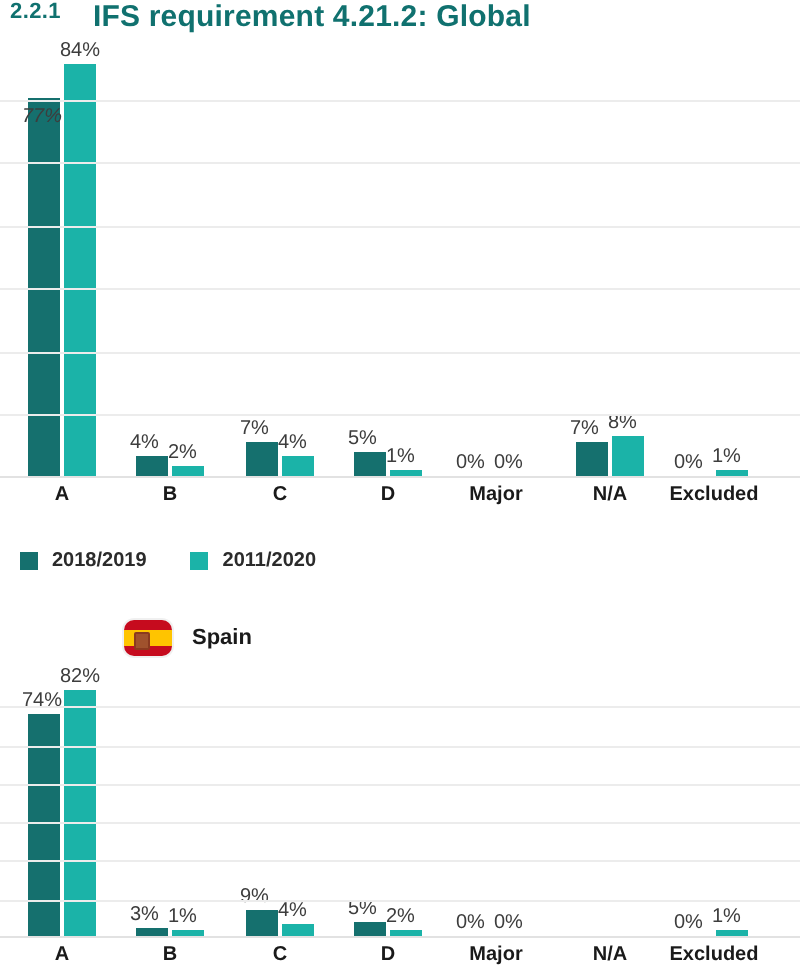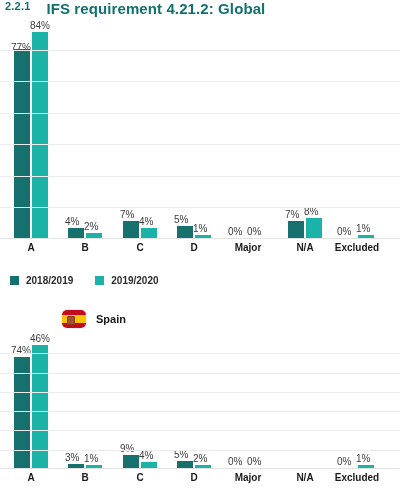--- a/index.html
+++ b/index.html
@@ -108,21 +108,21 @@
 <div class="title-row">
   <span class="title-num">2.2.1</span>
   <span class="title-txt">IFS requirement 4.21.2: Global</span>
 </div>
 
 <div class="chart" id="chart-0" style="top:18px;height:240px;">
   <div class="plot" id="plot-0" style="height:220px;">
     <div class="bars-layer" id="bars-0">
         <div class="group" style="left: 14px; width: 36px;">
           <div class="bar s1" style="height: 189.078px; background: rgb(21, 112, 110);"></div>
-          <div class="vlab s1" style="bottom: 185px;">77%</div>
+          <div class="vlab s1" style="bottom: 174px; font-style: italic;">77%</div>
           <div class="bar s2" style="height: 206.267px; background: rgb(27, 179, 168);"></div>
           <div class="vlab s2" style="bottom: 207.267px;">84%</div>
         </div>
         <div class="group" style="left: 68px; width: 36px;">
           <div class="bar s1" style="height: 9.82222px; background: rgb(21, 112, 110);"></div>
           <div class="vlab s1" style="bottom: 10.8222px;">4%</div>
           <div class="bar s2" style="height: 4.91111px; background: rgb(27, 179, 168);"></div>
           <div class="vlab s2" style="bottom: 5.91111px;">2%</div>
         </div>
         <div class="group" style="left: 123px; width: 36px;">
@@ -171,42 +171,42 @@
     </div>
 </div>
 
 <div class="legend" style="top:272px;">
   <div class="legend-item">
     <span class="swatch" style="background:#15706e;"></span>
     <span class="legend-label">2018/2019</span>
   </div>
   <div class="legend-item">
     <span class="swatch" style="background:#1bb3a8;"></span>
-    <span class="legend-label">2019/2020</span>
+    <span class="legend-label">2011/2020</span>
   </div>
 </div>
 
 <div class="country-row" style="top:308px;">
   <span class="flag">
     <span class="r1"></span>
       <span class="r2"></span>
       <span class="r3"></span>
     <span class="crest"></span>
   </span>
   <span class="country-name">Spain</span>
 </div>
 
 <div class="chart" id="chart-1" style="top:334px;height:155px;">
   <div class="plot" id="plot-1" style="height:134px;">
     <div class="bars-layer" id="bars-1">
         <div class="group" style="left: 14px; width: 36px;">
           <div class="bar s1" style="height: 111px; background: rgb(21, 112, 110);"></div>
           <div class="vlab s1" style="bottom: 112px;">74%</div>
           <div class="bar s2" style="height: 123px; background: rgb(27, 179, 168);"></div>
-          <div class="vlab s2" style="bottom: 124px;">46%</div>
+          <div class="vlab s2" style="bottom: 124px;">82%</div>
         </div>
         <div class="group" style="left: 68px; width: 36px;">
           <div class="bar s1" style="height: 4.5px; background: rgb(21, 112, 110);"></div>
           <div class="vlab s1" style="bottom: 5.5px;">3%</div>
           <div class="bar s2" style="height: 3px; background: rgb(27, 179, 168);"></div>
           <div class="vlab s2" style="bottom: 4px;">1%</div>
         </div>
         <div class="group" style="left: 123px; width: 36px;">
           <div class="bar s1" style="height: 13.5px; background: rgb(21, 112, 110);"></div>
           <div class="vlab s1" style="bottom: 14.5px;">9%</div>

